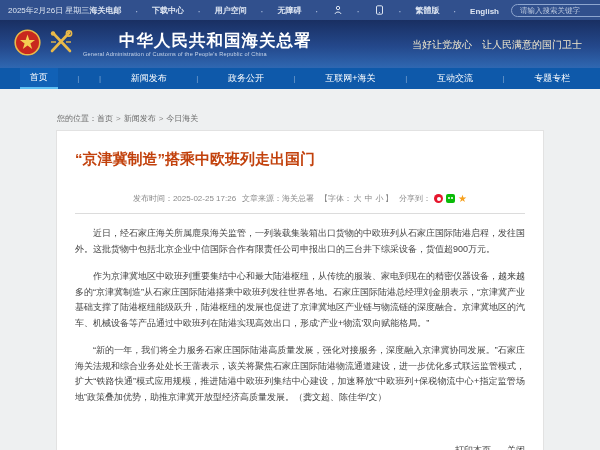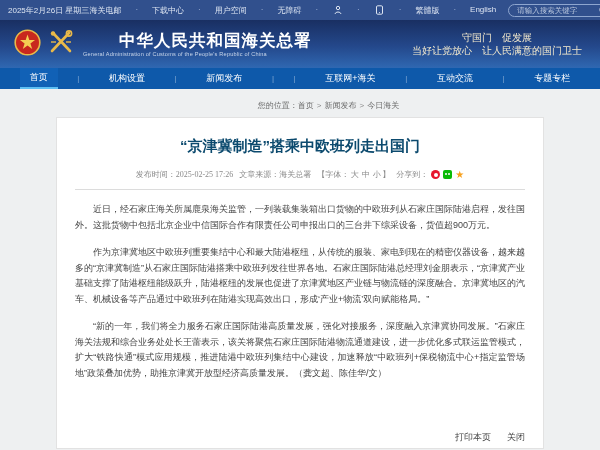--- a/index.html
+++ b/index.html
@@ -11,21 +11,21 @@
   }
   .page { width:600px; height:450px; overflow:hidden; background:#eef0f1; }
 
   
   .topbar {
     height:20px; background:#31508d; color:#dde5f2;
     display:flex; align-items:center; padding:4px 8px; font-size:8px;
   }
   .topbar-date { white-space:nowrap; }
   .topbar-spacer { flex:1; }
-  .topbar-links { display:flex; align-items:flex-start; gap:14px; white-space:nowrap; }
+  .topbar-links { display:flex; align-items:flex-end; gap:14px; white-space:nowrap;font-weight:bold; }
   .topbar-links a { color:#dde5f2; text-decoration:none; cursor:pointer; }
   .tb-sep { color:#9fb2d4; }
   .tb-icon { display:inline-flex; width:11px; height:11px; align-items:center; justify-content:center; }
   .search-wrap { position:relative; margin-left:12px; }
   .search-input {
     width:104px; height:13px; border:1px solid #8ea6cf; border-radius:7px;
     background:transparent; color:#fff; font-size:7.5px; padding:0 16px 0 8px; outline:none;
   }
   .search-input::placeholder { color:#b9c6dd; }
   .search-btn { position:absolute; right:4px; top:2px; width:9px; height:9px; cursor:pointer; }
@@ -44,33 +44,33 @@
   
   .nav { height:21px; background:#0e59aa; display:flex; align-items:stretch; justify-content:space-evenly; }
   .nav-item {
     display:flex; align-items:center; padding:0 10px; color:#fff; font-size:9px;
     cursor:pointer; position:relative;
   }
   .nav-item.active { background:#1161b6; border-bottom:2px solid #5fc0f3; }
   .nav-sep { display:flex; align-items:center; color:rgba(255,255,255,.45); font-size:8px; }
 
   
-  .breadcrumb { padding:11px 0 6px 57px; font-size:8px; color:#6b6b6b;text-align:center; }
+  .breadcrumb { padding:24px 0 6px 57px; font-size:8px; color:#6b6b6b; }
   .breadcrumb a { color:#6b6b6b; text-decoration:none; cursor:pointer; }
   .bc-sep { margin:0 3px; color:#8a8a8a; }
 
   
   .card {
     width:488px; margin:0 auto; background:#fff; border:1px solid #e2e2e2;
     height:332px; padding:12px 18px 10px; position:relative;
   }
-  .article-title { text-align:center; font-size:15px; font-weight:bold; color:#0c4a6e; margin-top:7px; }
+  .article-title { text-align:left; font-size:15px; font-weight:bold; color:#c2410c; margin-top:7px; }
   .meta {
     display:flex; justify-content:center; align-items:center; gap:6px;
-    font-size:8px; color:#8a8a8a; margin-top:13px; white-space:nowrap;font-family:Liberation Serif, serif;
+    font-size:8px; color:#8a8a8a; margin-top:24px; white-space:nowrap;
   }
   .font-ctl span.size { cursor:pointer; margin:0 1.5px; }
   .share { display:flex; align-items:center; gap:3px; }
   .icon-weibo { width:9px; height:9px; border-radius:50%; background:#e6162d; display:inline-block; position:relative; cursor:pointer; }
   .icon-weibo::after { content:""; position:absolute; left:2.5px; top:2.5px; width:4px; height:4px; border-radius:50%; background:#fff; }
   .icon-wechat { width:9px; height:9px; border-radius:2px; background:#09bb07; display:inline-block; position:relative; cursor:pointer; }
   .icon-wechat::after { content:""; position:absolute; left:2px; top:3px; width:2px; height:2px; border-radius:50%; background:#fff; box-shadow:3px 0 0 #fff; }
   .icon-star { color:#f7a01d; font-size:10px; line-height:9px; cursor:pointer; }
   .divider { border-bottom:1px solid #dcdcdc; margin-top:9px; }
   .body { margin-top:12px; }
@@ -147,32 +147,31 @@
           <line x1="4" y1="14" x2="9" y2="14" stroke="#e9b949" stroke-width="1.4"></line>
           <line x1="19" y1="14" x2="24" y2="14" stroke="#e9b949" stroke-width="1.4"></line>
         </svg>
       </span>
     </span>
     <span class="titles">
       <div class="title-cn">中华人民共和国海关总署</div>
       <div class="title-en">General Administration of Customs of the People's Republic of China</div>
     </span>
     <span class="slogan">
-      <div>守国门　促发展</div>
       <div>当好让党放心　让人民满意的国门卫士</div>
     </span>
   </div>
 
   <div class="nav">
     <span class="nav-item active">首页</span>
     <span class="nav-sep">|</span>
-    <span class="nav-item">机构设置</span>
     <span class="nav-sep">|</span>
     <span class="nav-item">新闻发布</span>
     <span class="nav-sep">|</span>
+    <span class="nav-item">政务公开</span>
     <span class="nav-sep">|</span>
     <span class="nav-item">互联网+海关</span>
     <span class="nav-sep">|</span>
     <span class="nav-item">互动交流</span>
     <span class="nav-sep">|</span>
     <span class="nav-item">专题专栏</span>
   </div>
 
   <div class="breadcrumb">
     <span>您的位置：</span><a>首页</a><span class="bc-sep">&gt;</span><a>新闻发布</a><span class="bc-sep">&gt;</span><a>今日海关</a>

